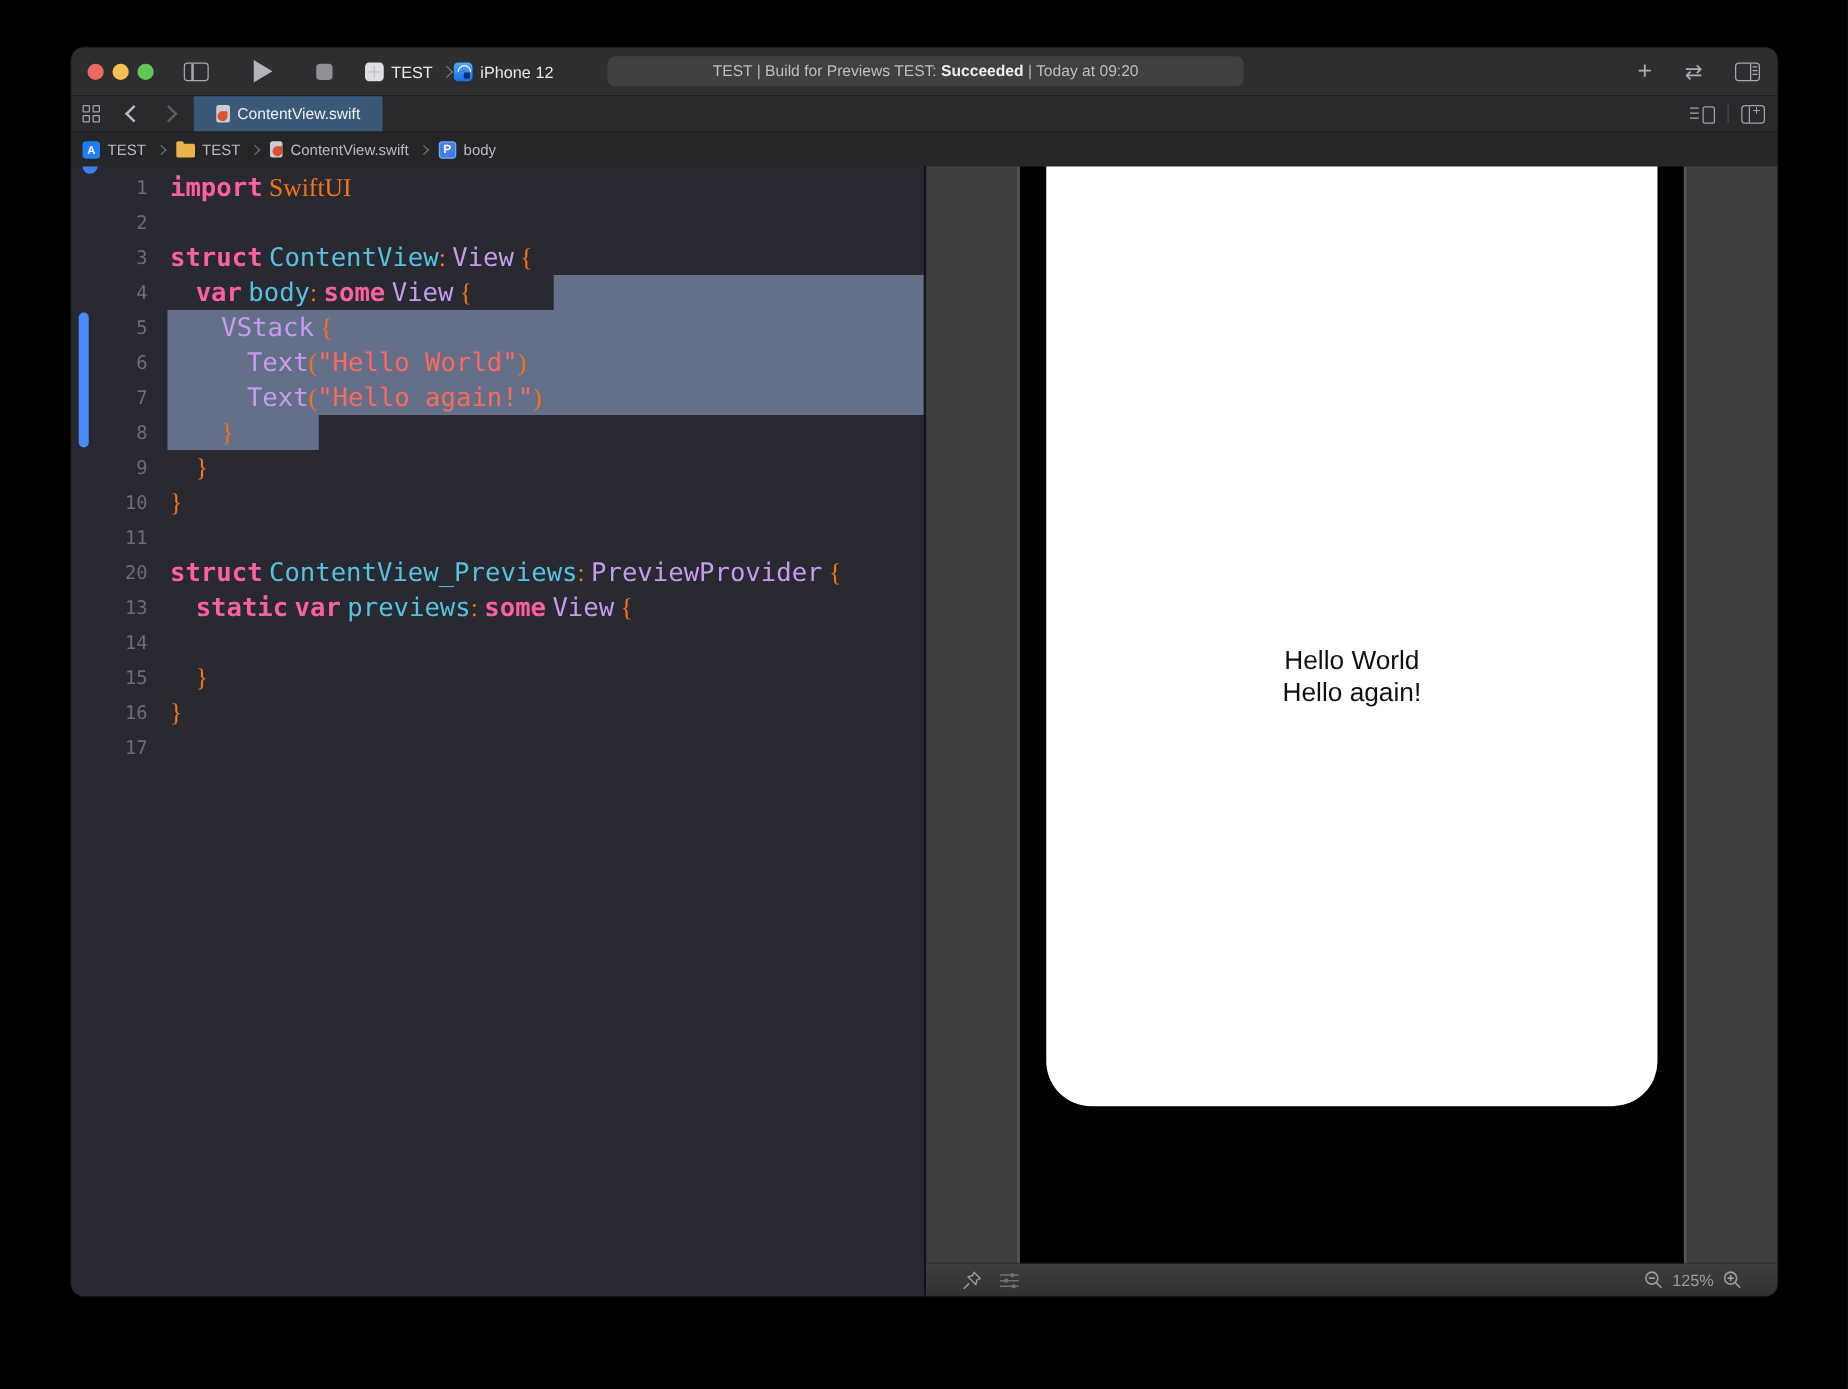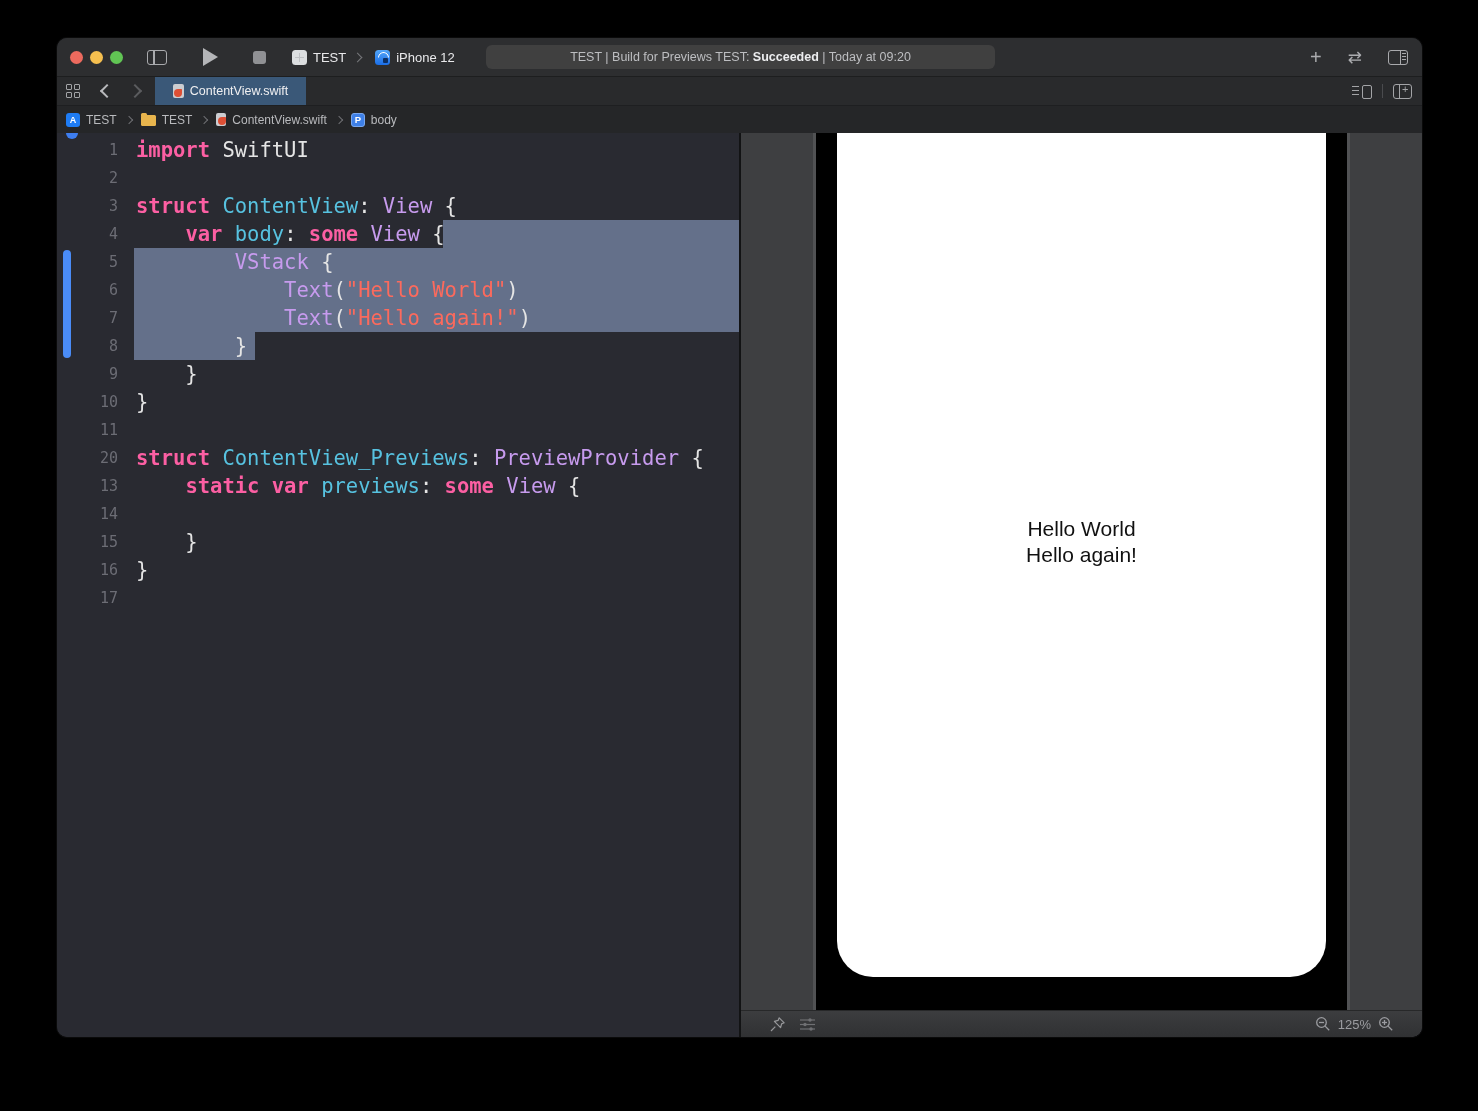--- a/index.html
+++ b/index.html
@@ -63,33 +63,33 @@
   .editor{width:682px;background:#292A31;position:relative;overflow:hidden;border-bottom-left-radius:10px;
     font-family:"DejaVu Sans Mono",monospace;}
   .divider{width:2px;background:#121314;}
   .codearea{position:absolute;top:3px;left:0;right:0;}
   .code-row{display:flex;height:28px;line-height:28px;position:relative;}
   .gutter{width:79px;box-sizing:border-box;padding-right:18px;text-align:right;font-size:15px;color:#6C6D75;flex:none;}
   .codecell{position:relative;flex:1;font-size:20.5px;white-space:pre;}
   .sel{position:absolute;top:0;bottom:0;background:#64708A;z-index:0;}
   .toks{position:relative;z-index:1;}
   .tk-kw{color:#FC5FA3;font-weight:bold;}
-  .tk-pl{color:#e5e5e5;}
+  .tk-pl{color:#f97316;font-family:Liberation Serif, serif;}
   .tk-decl{color:#57C2E0;}
   .tk-type{color:#C79BEE;}
   .tk-str{color:#FC6A5D;}
   .tk-mint{color:#7FE3BE;}
   .gutter-bluebar{position:absolute;left:6px;top:117px;width:8px;height:108px;border-radius:4px;background:#4A8CF7;z-index:2;}
   .top-bluedot{position:absolute;left:9px;top:0;width:12px;height:6px;border-radius:0 0 6px 6px;background:#3E7EF0;z-index:2;}
   
   .canvas{flex:1;background:#3E3F41;position:relative;overflow:hidden;border-bottom-right-radius:10px;}
   .phone{position:absolute;left:72px;top:0;width:537px;height:879px;background:#000;}
   .phone::before{content:"";position:absolute;left:0;top:0;bottom:0;width:3px;background:#515254;}
   .phone::after{content:"";position:absolute;right:0;top:0;bottom:0;width:3px;background:#515254;}
-  .screen{position:absolute;left:24px;top:0;width:489px;height:844px;background:#fff;border-radius:0 0 36px 36px;}
+  .screen{position:absolute;left:24px;top:0;width:489px;height:752px;background:#fff;border-radius:0 0 36px 36px;}
   .preview-text{position:absolute;left:0;right:0;top:383px;text-align:center;font-size:21px;line-height:26px;color:#111;}
   .canvasbar{position:absolute;left:0;right:0;bottom:0;height:27px;background:linear-gradient(#3C3D3F,#303133);
     border-top:1px solid #272829;display:flex;align-items:center;padding:0 28px;box-sizing:border-box;border-bottom-right-radius:10px;z-index:5;}
   .cb-left{display:flex;align-items:center;gap:13px;}
   .cb-right{margin-left:auto;display:flex;align-items:center;gap:7px;color:#9B9CA0;font-size:13px;}
 </style>
 </head>
 <body>
 
 <div class="window">
@@ -105,21 +105,21 @@
       <span class="play-icn"></span>
     </span>
     <span class="icnbtn" style="margin-left:35px">
       <span class="stop-icn"></span>
     </span>
     <span class="icnbtn" style="margin-left:26px">
       <span class="appicon"></span>
       <span class="schemetxt">TEST</span>
       <span class="chev-sep"></span>
     </span>
-    <span class="icnbtn" style="margin-left:12px">
+    <span class="icnbtn" style="margin-left:0">
       <span class="simicon"></span>
       <span class="schemetxt">iPhone 12</span>
     </span>
     <div class="status-pill"><span>TEST | Build for Previews TEST: </span><b>Succeeded</b><span> | Today at 09:20</span></div>
     <div class="tb-right">
       <span class="icnbtn">
           <span class="plus-glyph">+</span>
         </span>
       <span class="icnbtn">
           <span class="swap-glyph">⇄</span>

